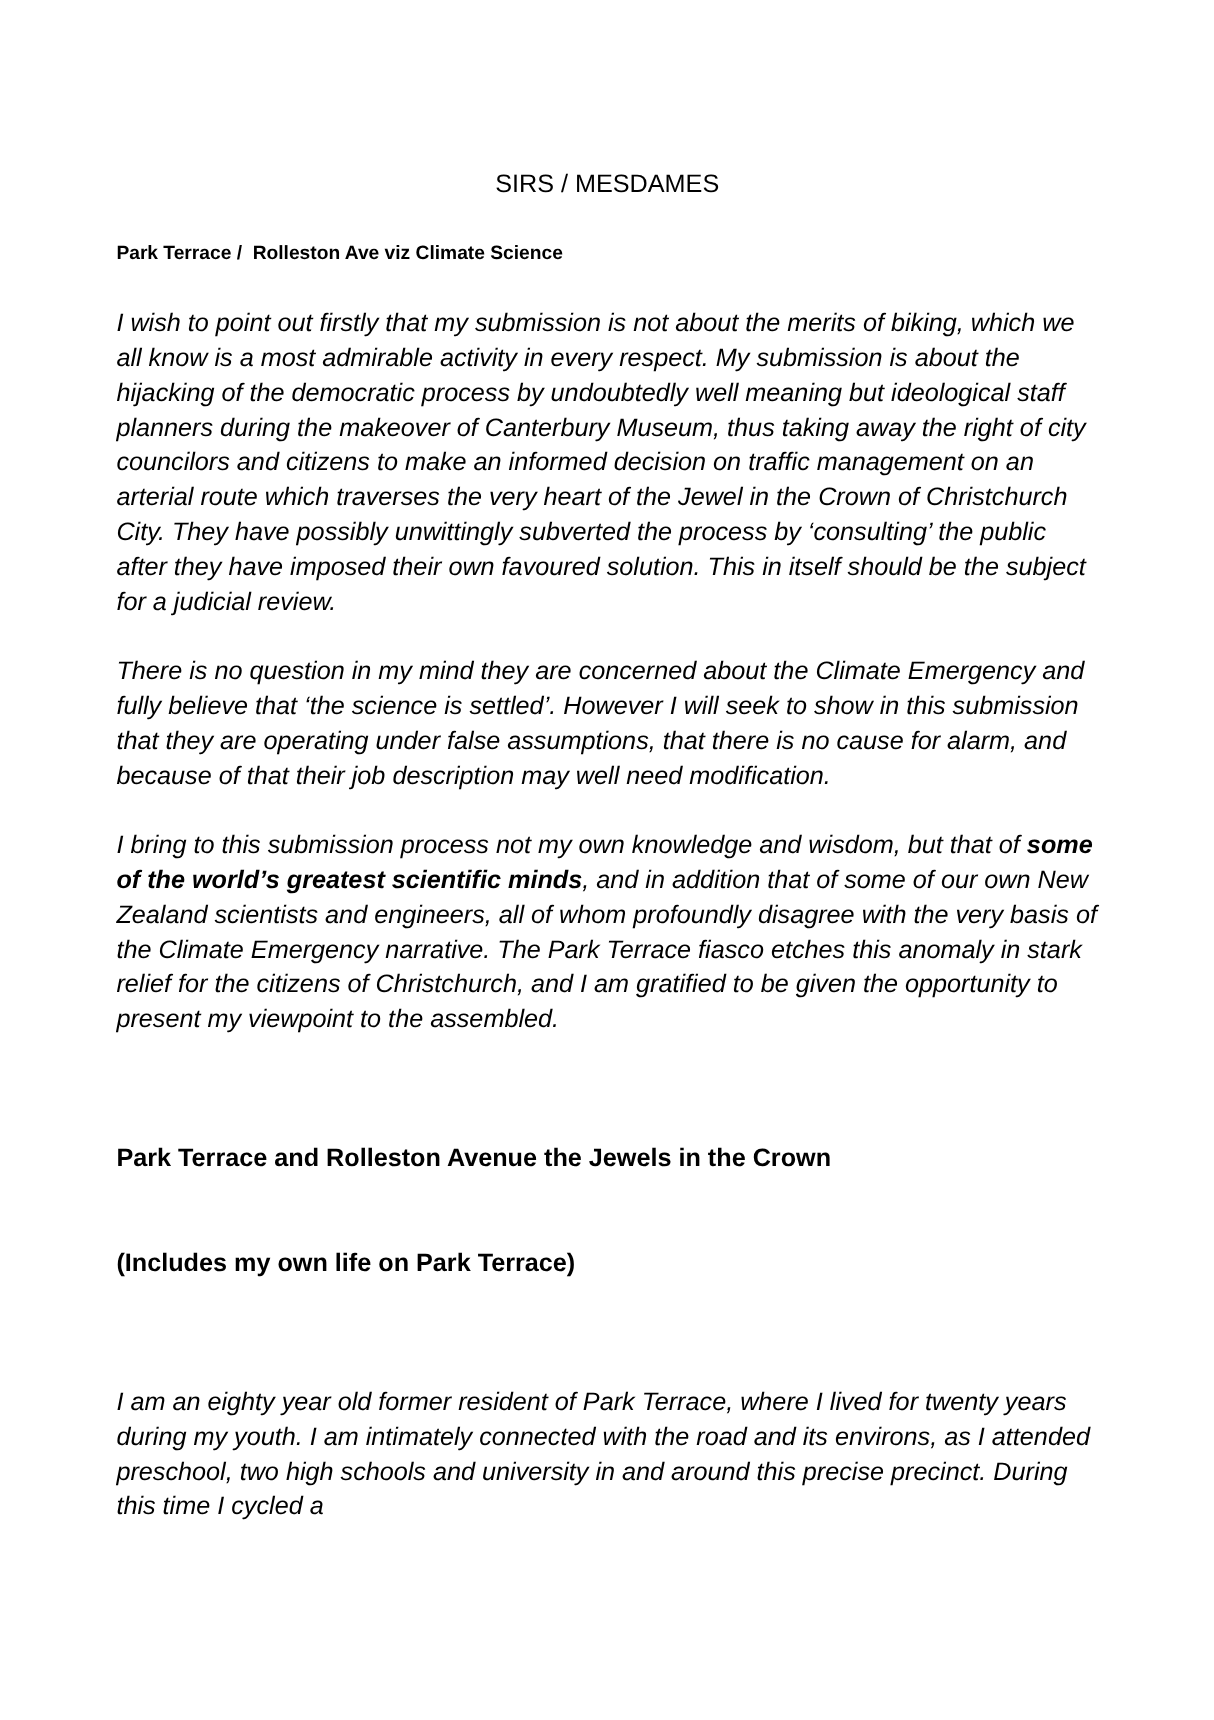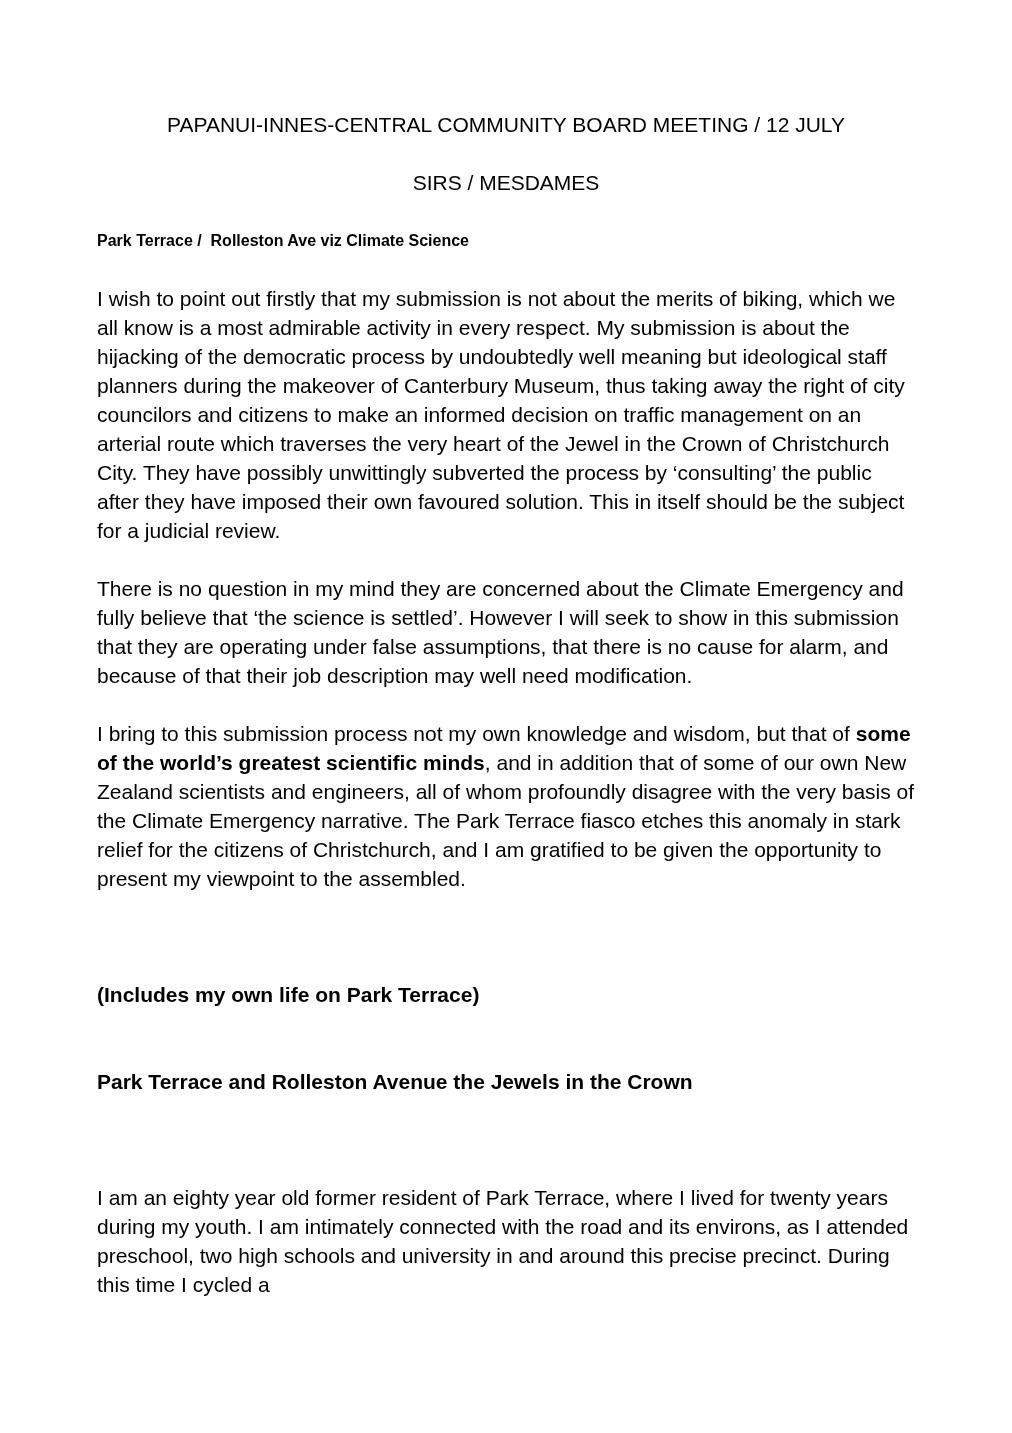--- a/index.html
+++ b/index.html
@@ -36,46 +36,46 @@
   .heading {
     font-weight: 700;
     margin: 0 0 29px 0;
     white-space: pre-wrap;
   }
   .heading .line {
     white-space: pre-wrap;
   }
   p.body-para {
     margin: 0 0 29px 0;
+    font-style: italic;
   }
   .bold-run {
     font-weight: 700;
   }
 </style>
 </head>
 <body>
 
 <div class="page">
   <div class="content">
 
     <div class="doc-title">
-      <div class="line">PAPANUI-INNES-CENTRAL COMMUNITY BOARD MEETING / 12 JULY</div>
     </div>
 
     <p class="salutation">SIRS / MESDAMES</p>
 
     <h2 class="heading" style="font-size:16px;">Park Terrace /  Rolleston Ave viz Climate Science</h2>
 
     <p class="body-para">I wish to point out firstly that my submission is not about the merits of biking, which we all know is a most admirable activity in every respect. My submission is about the hijacking of the democratic process by undoubtedly well meaning but ideological staff planners during the makeover of Canterbury Museum, thus taking away the right of city councilors and citizens to make an informed decision on traffic management on an arterial route which traverses the very heart of the Jewel in the Crown of Christchurch City. They have possibly unwittingly subverted the process by ‘consulting’ the public after they have imposed their own favoured solution. This in itself should be the subject for a judicial review.</p>
 
     <p class="body-para">There is no question in my mind they are concerned about the Climate Emergency and fully believe that ‘the science is settled’. However I will seek to show in this submission that they are operating under false assumptions, that there is no cause for alarm, and because of that their job description may well need modification.</p>
 
     <p class="body-para"><span>I bring to this submission process not my own knowledge and wisdom, but that of </span><span class="bold-run">some of the world’s greatest scientific minds</span><span>, and in addition that of some of our own New Zealand scientists and engineers, all of whom profoundly disagree with the very basis of the Climate Emergency narrative. The Park Terrace fiasco etches this anomaly in stark relief for the citizens of Christchurch, and I am gratified to be given the opportunity to present my viewpoint to the assembled.</span></p>
 
     <div class="heading">
+      <div class="line">Park Terrace and Rolleston Avenue the Jewels in the Crown</div>
       <div class="line">(Includes my own life on Park Terrace)</div>
-      <div class="line">Park Terrace and Rolleston Avenue the Jewels in the Crown</div>
     </div>
 
     <p class="body-para">I am an eighty year old former resident of Park Terrace, where I lived for twenty years during my youth. I am intimately connected with the road and its environs, as I attended preschool, two high schools and university in and around this precise precinct. During this time I cycled a</p>
 
   </div>
 </div>
 
 </body></html>

